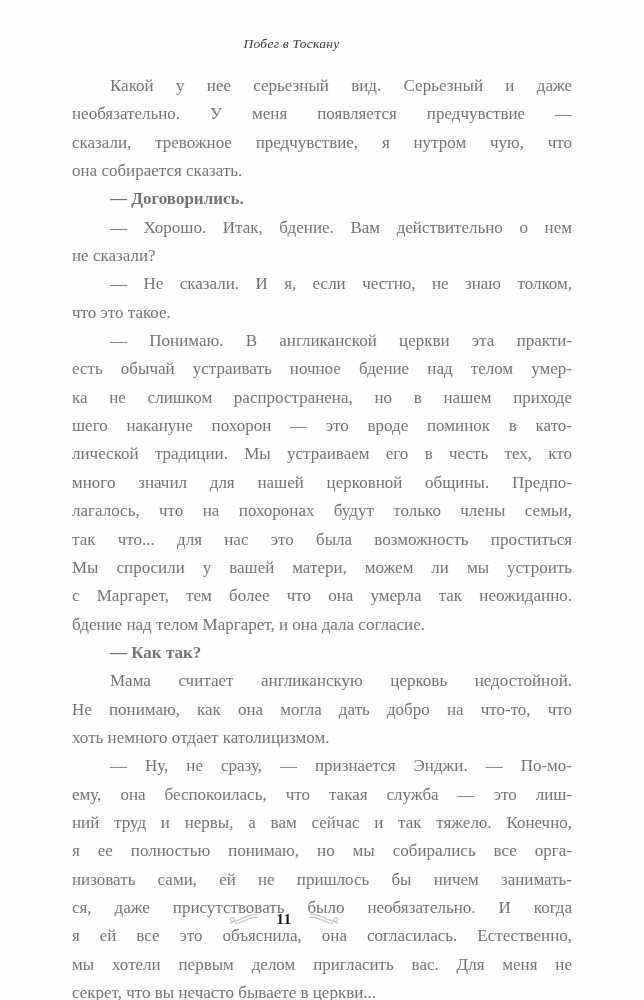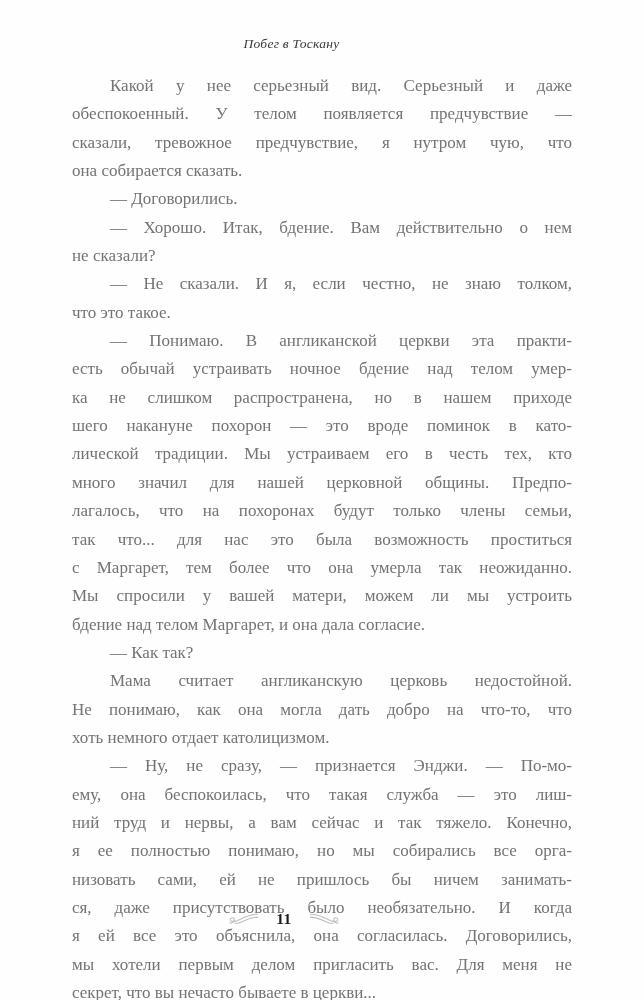--- a/index.html
+++ b/index.html
@@ -73,20 +73,21 @@
   
   .lline {
     display: block;
     text-align: center;
     text-align-last: left;
     text-indent: 0;
     white-space: nowrap;
   }
   .lline.first {
     text-indent: 38px;
+    font-weight: bold;
   }
 
   
   .footer {
     position: absolute;
     top: 910px;
     left: 0;
     width: 568px;
     display: flex;
     align-items: center;
@@ -112,21 +113,21 @@
 <body>
 
 <div class="page">
 
   <div class="running-head">Побег в Тоскану</div>
 
   <div class="textblock">
 
     <p class="para">
       <span class="jline first">Какой у нее серьезный вид. Серьезный и даже</span>
-      <span class="jline">обеспокоенный. У телом появляется предчувствие —</span>
+      <span class="jline">необязательно. У меня появляется предчувствие —</span>
       <span class="jline">сказали, тревожное предчувствие, я нутром чую, что</span>
       <span class="lline">она собирается сказать.</span>
     </p>
 
     <p class="para">
       <span class="lline first">— Договорились.</span>
     </p>
 
     <p class="para">
       <span class="jline first">— Хорошо. Итак, бдение. Вам действительно о нем</span>
@@ -140,43 +141,43 @@
 
     <p class="para">
       <span class="jline first">— Понимаю. В англиканской церкви эта практи-</span>
       <span class="jline">есть обычай устраивать ночное бдение над телом умер-</span>
       <span class="jline">ка не слишком распространена, но в нашем приходе</span>
       <span class="jline">шего накануне похорон — это вроде поминок в като-</span>
       <span class="jline">лической традиции. Мы устраиваем его в честь тех, кто</span>
       <span class="jline">много значил для нашей церковной общины. Предпо-</span>
       <span class="jline">лагалось, что на похоронах будут только члены семьи,</span>
       <span class="jline">так что... для нас это была возможность проститься</span>
+      <span class="jline">Мы спросили у вашей матери, можем ли мы устроить</span>
       <span class="jline">с Маргарет, тем более что она умерла так неожиданно.</span>
-      <span class="jline">Мы спросили у вашей матери, можем ли мы устроить</span>
       <span class="lline">бдение над телом Маргарет, и она дала согласие.</span>
     </p>
 
     <p class="para">
       <span class="lline first">— Как так?</span>
     </p>
 
     <p class="para">
       <span class="jline first">Мама считает англиканскую церковь недостойной.</span>
       <span class="jline">Не понимаю, как она могла дать добро на что-то, что</span>
       <span class="lline">хоть немного отдает католицизмом.</span>
     </p>
 
     <p class="para">
       <span class="jline first">— Ну, не сразу, — признается Энджи. — По-мо-</span>
       <span class="jline">ему, она беспокоилась, что такая служба — это лиш-</span>
       <span class="jline">ний труд и нервы, а вам сейчас и так тяжело. Конечно,</span>
       <span class="jline">я ее полностью понимаю, но мы собирались все орга-</span>
       <span class="jline">низовать сами, ей не пришлось бы ничем занимать-</span>
       <span class="jline">ся, даже присутствовать было необязательно. И когда</span>
-      <span class="jline">я ей все это объяснила, она согласилась. Договорились,</span>
+      <span class="jline">я ей все это объяснила, она согласилась. Естественно,</span>
       <span class="jline">мы хотели первым делом пригласить вас. Для меня не</span>
       <span class="lline">секрет, что вы нечасто бываете в церкви...</span>
     </p>
 
   </div>
 
   <div class="footer">
     <span class="orn left">
       <svg viewBox="0 0 30 16" width="30" height="16" aria-hidden="true">
         <g fill="none" stroke="#8a8a8a" stroke-width="1.1" stroke-linecap="round">

